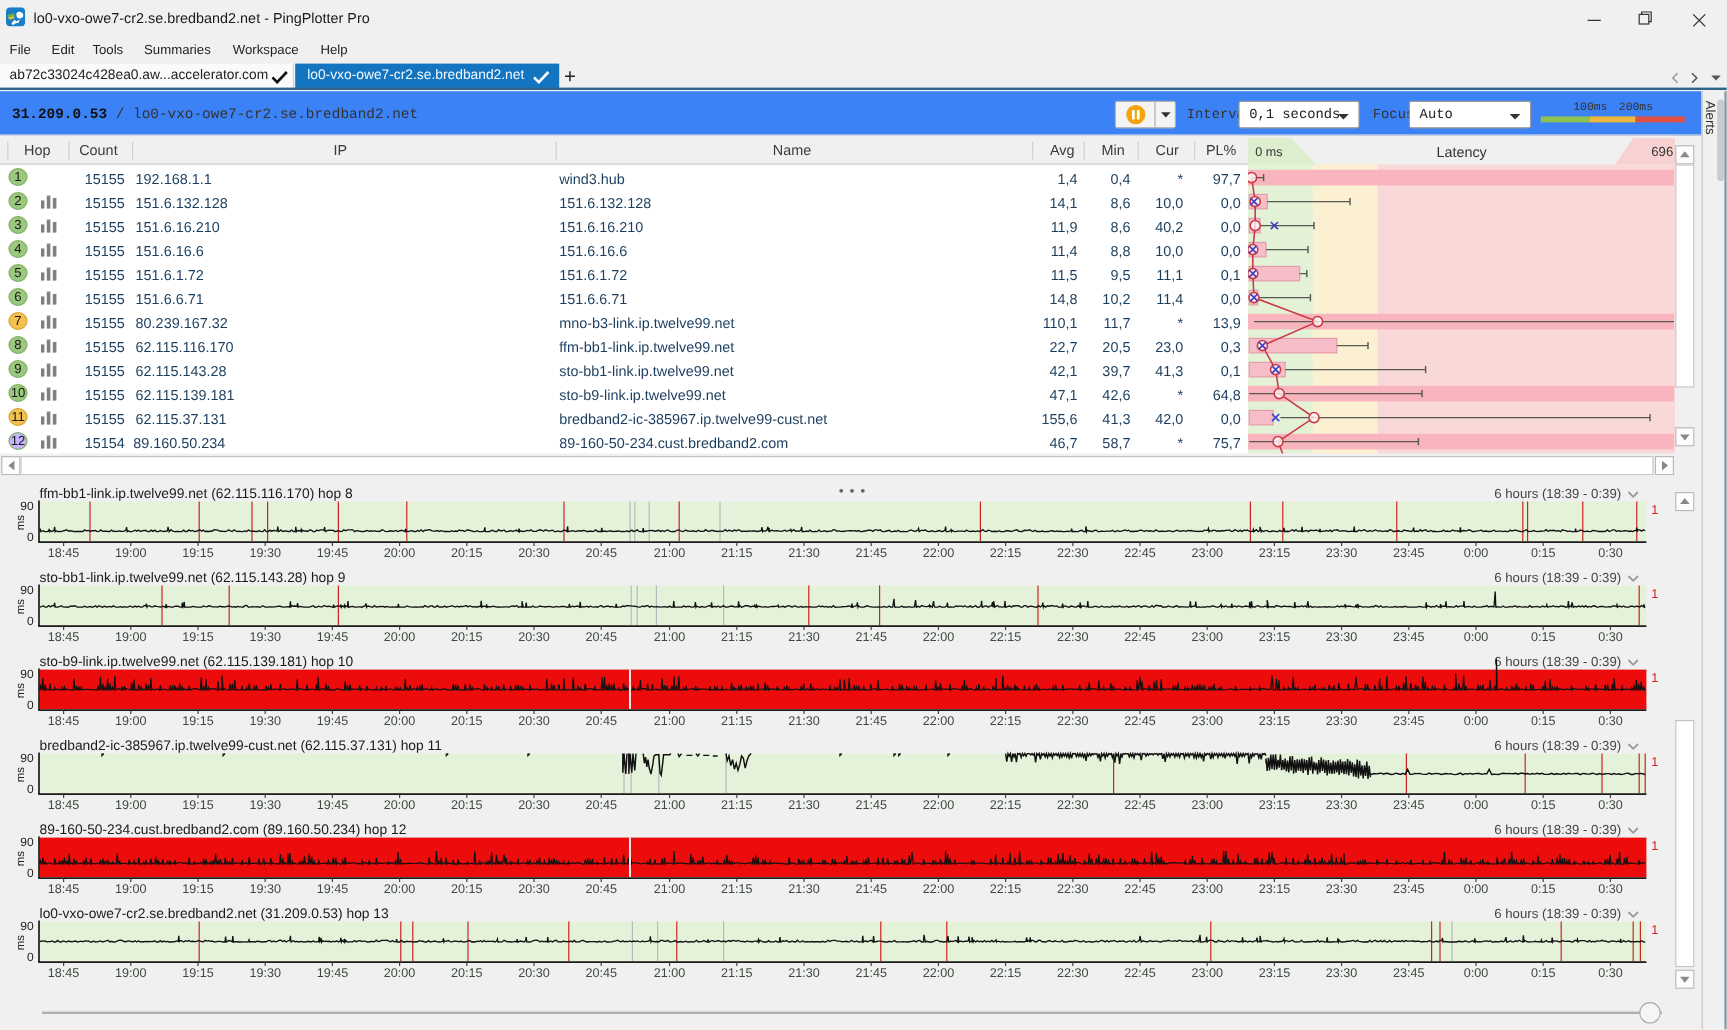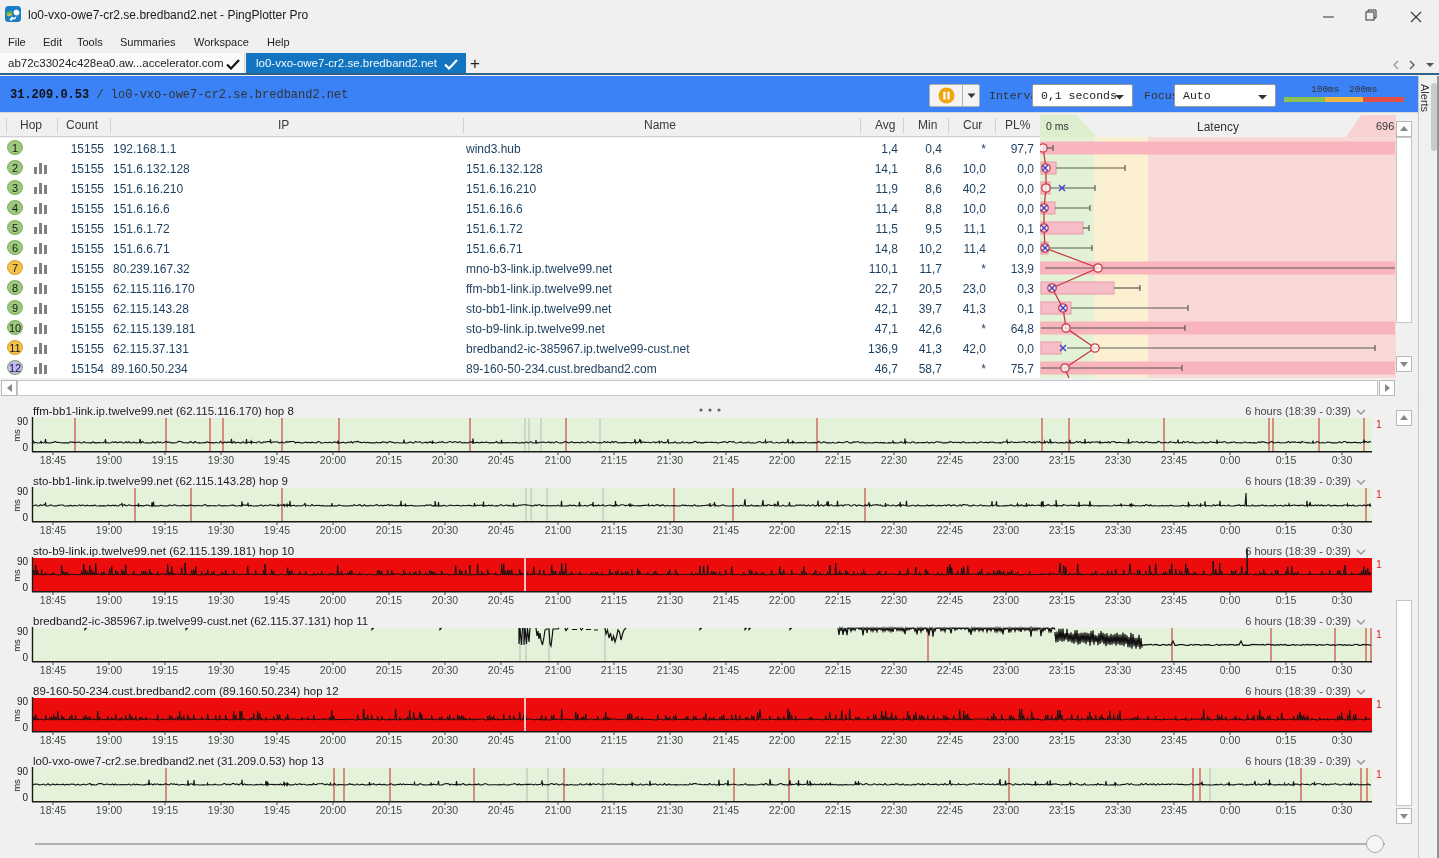--- a/index.html
+++ b/index.html
@@ -262,21 +262,21 @@
 <div class="cell num" style="top:322px;left:972px;width:62px">64,8</div>
 <div class="hopc" style="top:340px;background:#f2c14e;border:1px solid #d8a435">11</div>
 <svg class="bars" style="top:342px" width="14" height="12">
     <rect x="0" y="5" width="3" height="7" fill="#808080"></rect>
     <rect x="5" y="1" width="3" height="11" fill="#808080"></rect>
     <rect x="10" y="3" width="3" height="9" fill="#808080"></rect>
   </svg>
 <div class="cell num" style="top:342px;left:42px;width:62px">15155</div>
 <div class="cell" style="top:342px;left:113px;width:280px">62.115.37.131</div>
 <div class="cell" style="top:342px;left:466px;width:380px">bredband2-ic-385967.ip.twelve99-cust.net</div>
-<div class="cell num" style="top:342px;left:836px;width:62px">136,9</div>
+<div class="cell num" style="top:342px;left:836px;width:62px">155,6</div>
 <div class="cell num" style="top:342px;left:880px;width:62px">41,3</div>
 <div class="cell num" style="top:342px;left:924px;width:62px">42,0</div>
 <div class="cell num" style="top:342px;left:972px;width:62px">0,0</div>
 <div class="hopc" style="top:360px;background:#c4b5fd;border:1px solid #7fb261">12</div>
 <svg class="bars" style="top:362px" width="14" height="12">
     <rect x="0" y="5" width="3" height="7" fill="#808080"></rect>
     <rect x="5" y="1" width="3" height="11" fill="#808080"></rect>
     <rect x="10" y="3" width="3" height="9" fill="#808080"></rect>
   </svg>
 <div class="cell num" style="top:362px;left:42px;width:62px">15154</div>

